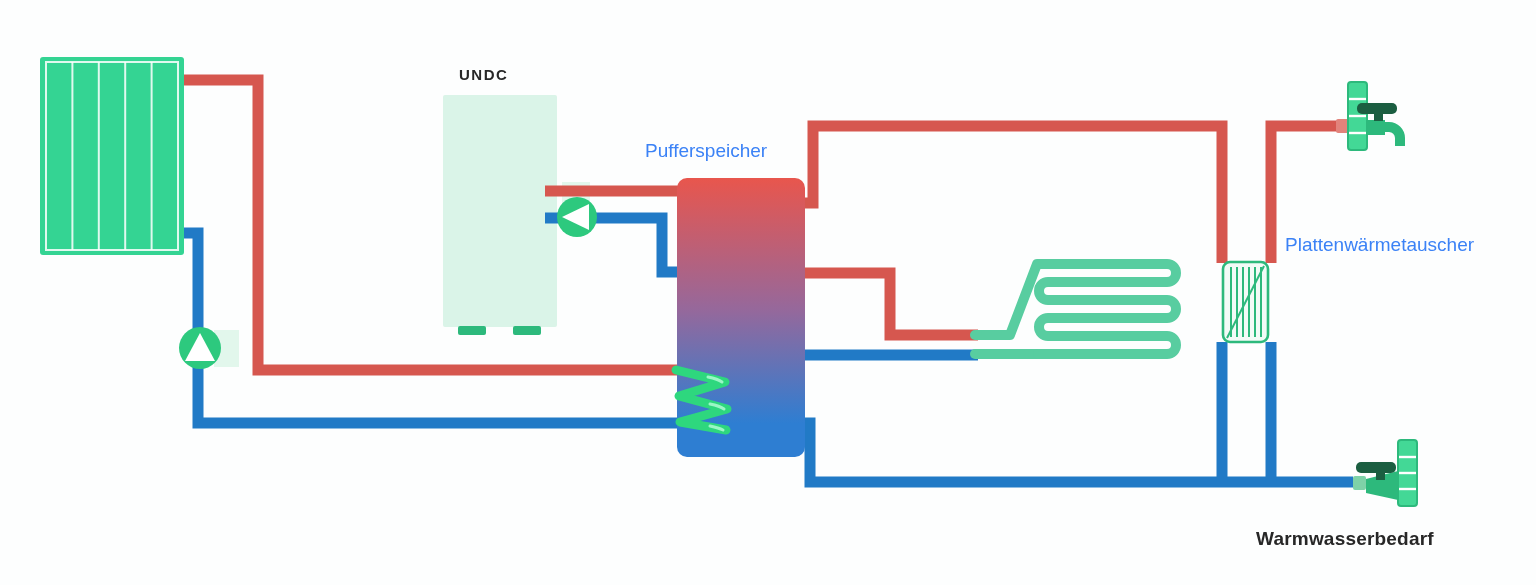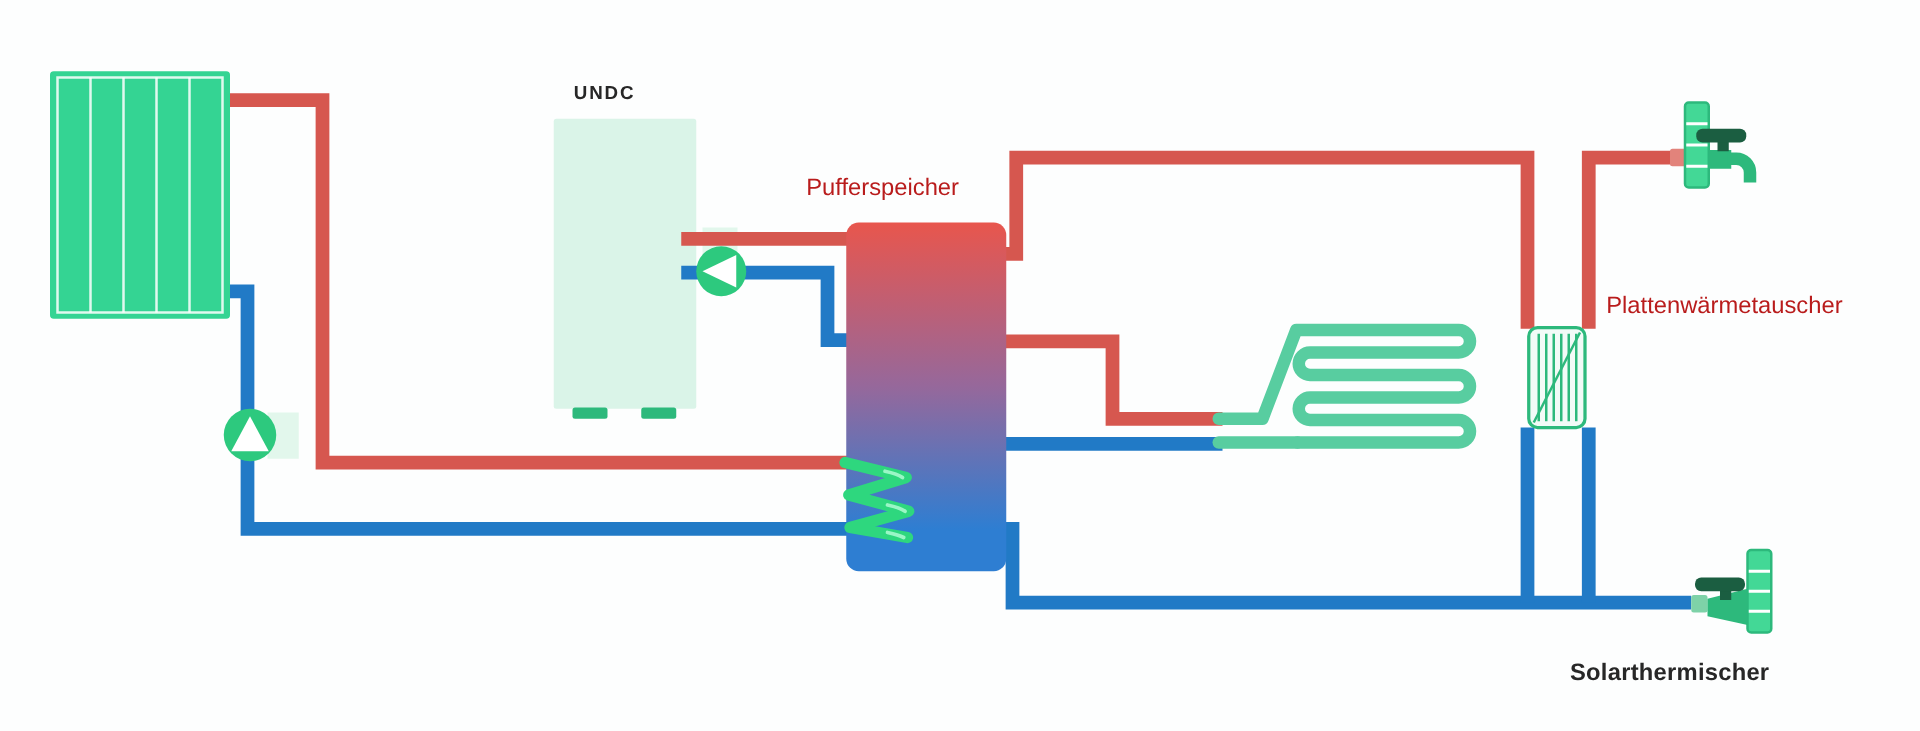--- a/index.html
+++ b/index.html
@@ -12,21 +12,21 @@
     font-family:"Liberation Sans",sans-serif;
   }
   svg.diagram{position:absolute;left:0;top:0;}
   .lbl{
     position:absolute;
     white-space:nowrap;
     color:var(--label-text,#272727);
     font-family:"Liberation Sans",sans-serif;
   }
   .lbl.bold{font-weight:700;font-size:19px;letter-spacing:.2px;}
-  .lbl.med{font-weight:500;font-size:19px;color:#b91c1c;text-align:center;}
+  .lbl.med{font-weight:500;font-size:19px;color:#3b82f6;text-align:center;}
   .lbl.big{font-size:21px;}
   .lbl.spaced{letter-spacing:1.5px;font-size:15px;}
   
   .pH{stroke:var(--hot-pipe);stroke-width:11;fill:none;}
   .pC{stroke:var(--cold-pipe);stroke-width:11;fill:none;}
   .pG{stroke:var(--loop-green);stroke-width:10;fill:none;stroke-linecap:round;stroke-linejoin:round;}
   .coil{stroke:var(--coil-green);stroke-width:9;fill:none;stroke-linecap:round;stroke-linejoin:round;}
   .coil-hi{stroke:#9BF6C6;stroke-width:3;fill:none;stroke-linecap:round;}
   .hx-line{stroke:var(--equipment-green);stroke-width:2;fill:none;}
   .white-line{stroke:#ffffff;stroke-width:2.4;}
@@ -141,15 +141,15 @@
       <line class="white-line" x1="1399" y1="489" x2="1416" y2="489"></line>
       <polygon points="1366,479 1398,471 1398,500 1366,493" fill="var(--equipment-green)"></polygon>
       <rect x="1376" y="471" width="9" height="9" fill="var(--handle-dark-green)"></rect>
       <rect x="1356" y="462" width="40" height="11" rx="5" fill="var(--handle-dark-green)"></rect>
     </g>
   </svg>
 
   <div class="lbl bold spaced" style="left:459px;top:66px;">UNDC</div>
   <div class="lbl med" style="left:645px;top:140px;">Pufferspeicher</div>
   <div class="lbl med" style="left:1285px;top:234px;">Plattenwärmetauscher</div>
-  <div class="lbl bold" style="left:1256px;top:528px;">Solarthermischer</div>
+  <div class="lbl bold" style="left:1256px;top:528px;">Warmwasserbedarf</div>
 
 </div>
 
 </body></html>

